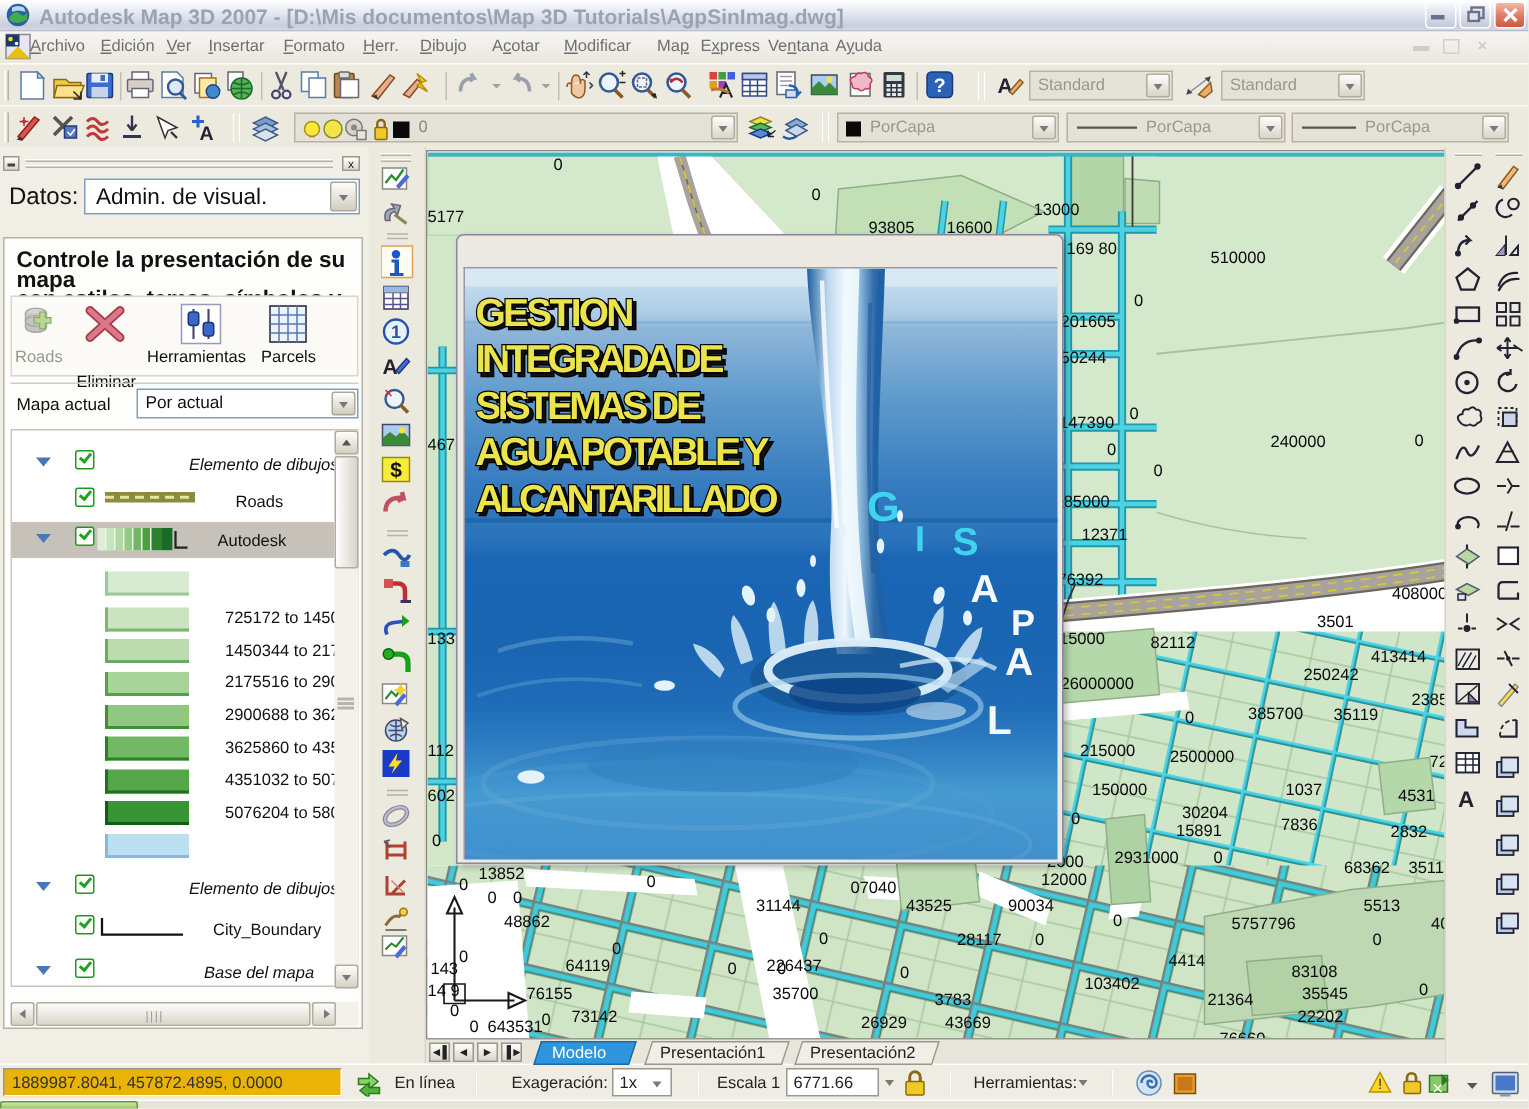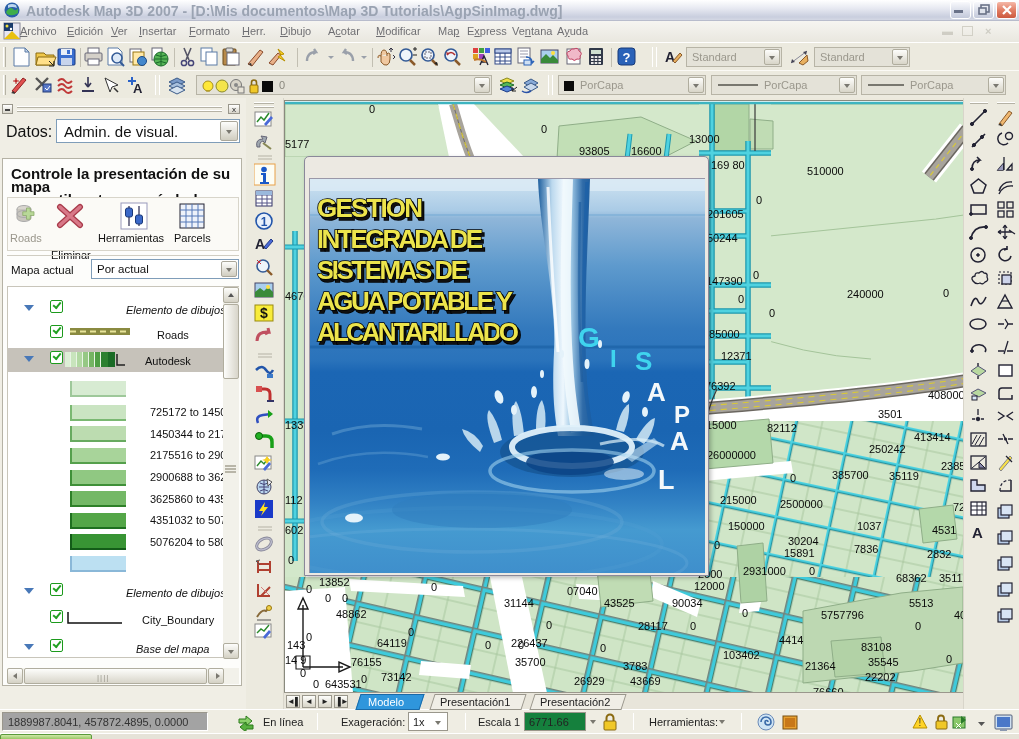--- a/index.html
+++ b/index.html
@@ -1092,37 +1092,37 @@
           <text x="645" y="399" font-size="26" fill="#f4f8fa">A</text>
           <text x="672" y="421" font-size="24" fill="#f4f8fa">P</text>
           <text x="668" y="448" font-size="26" fill="#f4f8fa">A</text>
           <text x="656" y="487" font-size="27" fill="#f4f8fa">L</text>
         </g>
       </svg>
     </div>
   </div>
 
   <div id="statusbar" class="abs">
-    <div class="abs" style="left:2px;top:2px;width:206px;height:19px;background:#a3a3a3;border:1px solid #9a978c;border-right-color:#fff;border-bottom-color:#fff">
+    <div class="abs" style="left:2px;top:2px;width:226px;height:19px;background:#eab308;border:1px solid #9a978c;border-right-color:#fff;border-bottom-color:#fff">
         <span style="position:absolute;left:5px;top:3px;color:#333">1889987.8041, 457872.4895, 0.0000</span>
       </div>
     <svg class="abs" style="left:237px;top:3px" width="18" height="18">
         <path d="M2 6 h7 v-3 l6 5 -6 5 v-3 h-7Z" fill="#8ad06a" stroke="#2a7a1a"></path>
         <path d="M16 12 h-7 v-3 l-6 5 6 5 v-3 h7Z" fill="#58b040" stroke="#2a7a1a"></path>
       </svg>
     <span class="abs" style="left:263px;top:6px">En línea</span>
     <div class="vsep" style="left:317px"></div>
     <span class="abs" style="left:341px;top:6px">Exageración:</span>
     <div class="abs" style="left:408px;top:2px;width:40px;height:19px;background:#fff;border:1px solid #9a978c">
         <span style="position:absolute;left:4px;top:3px">1x</span>
         <span class="arr" style="left:26px;top:8px"></span>
       </div>
     <div class="vsep" style="left:465px"></div>
     <span class="abs" style="left:478px;top:6px">Escala 1 :</span>
-    <div class="abs" style="left:524px;top:2px;width:62px;height:19px;background:#15803d;border:1px solid #9a978c">
+    <div class="abs" style="left:524px;top:2px;width:62px;height:19px;background:#ffffff;border:1px solid #9a978c">
         <span style="position:absolute;left:4px;top:3px">6771.66</span>
       </div>
     <span class="arr abs" style="left:590px;top:10px"></span>
     <svg class="abs" style="left:601px;top:3px" width="18" height="18">
         <rect x="3" y="8" width="12" height="9" rx="1" fill="#f0c828" stroke="#8a6a10"></rect>
         <path d="M5.5 8 V5 a3.5 3.5 0 0 1 7 0 V8" fill="none" stroke="#8a6a10" stroke-width="2"></path>
       </svg>
     <div class="vsep" style="left:633px"></div>
     <span class="abs" style="left:649px;top:6px">Herramientas:</span>
       <span class="arr abs" style="left:719px;top:10px"></span>

